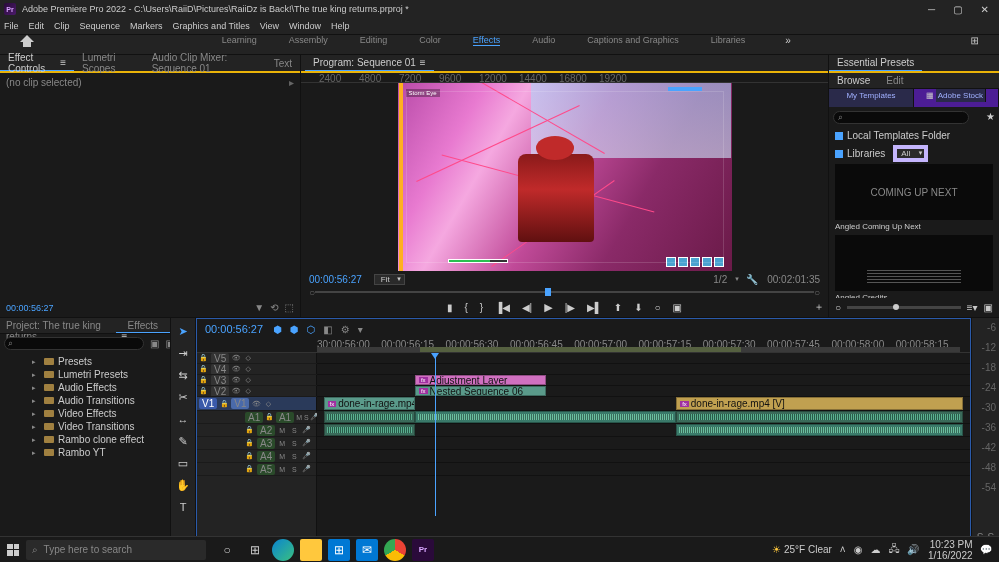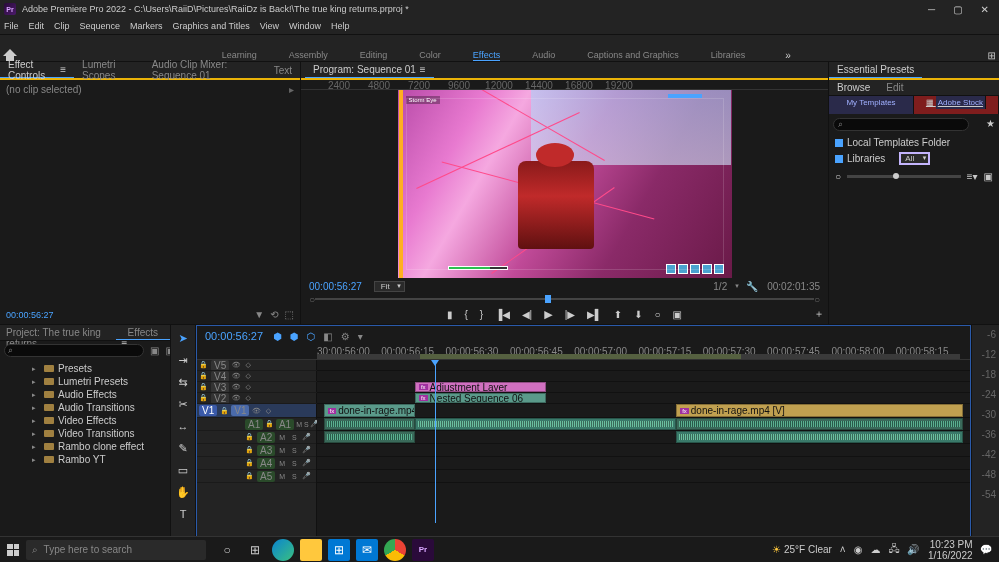--- a/index.html
+++ b/index.html
@@ -4,42 +4,42 @@
 <style>
 * { margin:0; padding:0; box-sizing:border-box; font-family:"Segoe UI",Tahoma,sans-serif; font-size:10px; user-select:none; }
 body { width:999px; height:562px; background:#232323; color:#c8c8c8; overflow:hidden; position:relative; }
 .titlebar { height:18px; background:#232323; display:flex; align-items:center; padding:0 4px; }
 .titlebar .pr-icon { width:12px; height:12px; background:linear-gradient(135deg,#2a0a3a,#4b1a6a); border-radius:2px; margin-right:6px; display:flex; align-items:center; justify-content:center; font-size:7px; color:#d9a6ff; font-weight:bold; }
 .titlebar .title { font-size:9px; color:#ccc; }
 .win-btns { margin-left:auto; display:flex; gap:18px; padding-right:6px; }
 .win-btns span { font-size:10px; color:#ccc; }
 .menubar { height:16px; display:flex; align-items:center; padding:0 4px; gap:10px; background:#232323; }
 .menubar span { font-size:9px; color:#ccc; }
-.toprow { height:28px; background:#232323; display:flex; align-items:flex-end; padding:0 3px; border-top:1px solid #111; border-bottom:1px solid #111; }
+.toprow { height:21px; background:#232323; display:flex; align-items:flex-start; padding:0 20px; border-top:1px solid #111; border-bottom:1px solid #111; }
 .home-icon { width:14px; height:12px; margin-right:20px; position:relative; }
 .home-icon::before { content:""; position:absolute; border-left:7px solid transparent; border-right:7px solid transparent; border-bottom:7px solid #ccc; top:0; }
 .home-icon::after { content:""; position:absolute; width:8px; height:6px; background:#ccc; top:6px; left:3px; }
 .workspaces { margin-left:auto; display:flex; gap:32px; margin-right:40px; }
 .workspaces span { font-size:9px; color:#888; }
 .workspaces .active { color:#4aa3ff; border-bottom:1px solid #4aa3ff; }
 .ws-more { color:#ccc; margin-right:12px; }
 
 .mid { display:flex; height:262px; }
 .left-panel { width:300px; background:#1a1a1a; display:flex; flex-direction:column; }
 .tabs { display:flex; height:18px; background:#232323; border-bottom:2px solid #eab308; font-size:9px; }
 .tabs .tab { padding:2px 8px; color:#888; display:flex; align-items:center; gap:4px; }
 .tabs .tab.active { color:#ccc; border-bottom:1px solid #4aa3ff; }
 .panel-body { flex:1; background:#1a1a1a; padding:4px 6px; font-size:9px; color:#888; position:relative; }
 .tc-small { position:absolute; bottom:4px; left:6px; color:#4aa3ff; font-size:9px; }
 .tc-small-icons { position:absolute; bottom:4px; right:6px; display:flex; gap:6px; color:#888; }
 
 .program { flex:1; background:#1a1a1a; border-left:1px solid #111; border-right:1px solid #111; display:flex; flex-direction:column; }
 .program .tabs { padding-left:4px; }
 .ruler { height:10px; background:#1a1a1a; display:flex; font-size:7px; color:#666; border-bottom:1px solid #333; }
-.ruler span { width:40px; text-align:center; }
+.ruler span { width:40px; }
 
 .viewer { flex:1; display:flex; align-items:center; justify-content:center; background:#1a1a1a; position:relative; }
 .video { width:334px; height:188px; position:relative; overflow:hidden; }
 .video-bg { position:absolute; inset:0; background:linear-gradient(120deg,#b84aa8 0%,#e87ad0 20%,#f5a8e0 30%,#c04a98 50%,#8a2a68 70%,#6a1a48 100%); }
 .video-sky { position:absolute; top:0; left:40%; width:60%; height:40%; background:linear-gradient(180deg,#a8d0f8 0%,#d0e8ff 100%); opacity:0.6; }
 .video-char { position:absolute; left:36%; top:38%; width:76px; height:88px; background:linear-gradient(180deg,#8a1a1a 0%,#c02a2a 40%,#601010 100%); border-radius:8px 8px 4px 4px; }
 .video-char::before { content:""; position:absolute; top:-18px; left:18px; width:38px; height:24px; background:#c02a2a; border-radius:50%; }
 .video-line { position:absolute; background:#ff4a8a; height:1px; }
 .vl1 { width:200px; top:20px; left:20px; transform:rotate(30deg); }
 .vl2 { width:180px; top:60px; left:10px; transform:rotate(-25deg); }
@@ -67,29 +67,29 @@
 .transport span { font-size:10px; }
 .transport .play { font-size:11px; }
 .trans-plus { position:absolute; right:4px; }
 
 .right-panel { width:170px; background:#1a1a1a; display:flex; flex-direction:column; }
 .eg-tabs { height:16px; display:flex; background:#232323; border-bottom:1px solid #111; font-size:8px; }
 .eg-tabs span { padding:2px 8px; color:#888; }
 .eg-tabs .active { color:#ccc; }
 .eg-sub { display:flex; height:18px; }
 .eg-sub span { flex:1; text-align:center; padding:2px; font-size:8px; background:#2a2a4a; color:#a0b0ff; border-right:1px solid #111; }
-.eg-sub .stock { background:#7f1d1d; color:#ccc;text-decoration:underline; }
+.eg-sub .stock { background:#4c1d95; color:#ccc; }
 .eg-search { display:flex; padding:4px; gap:4px; }
 .eg-search input { flex:1; background:#0a0a0a; border:1px solid #333; border-radius:8px; padding:1px 6px 1px 18px; color:#ccc; font-size:8px; }
 .eg-search-wrap { position:relative; flex:1; }
 .eg-search-wrap::before { content:"⌕"; position:absolute; left:5px; top:1px; color:#888; font-size:9px; }
 .eg-star { color:#ccc; font-size:10px; }
 .eg-filter { padding:2px 6px; font-size:8px; color:#ccc; display:flex; align-items:center; gap:4px; }
 .eg-filter .cb { width:8px; height:8px; background:#4aa3ff; display:inline-block; }
-.eg-filter .dd { margin-left:10px; background:#2a2a2a; border:2px solid #c4b5fd; padding:0 14px 0 4px; font-size:8px; position:relative; }
+.eg-filter .dd { margin-left:4px; background:#2a2a2a; border:4px solid #c4b5fd; padding:0 14px 0 4px; font-size:8px; position:relative; }
 .eg-filter .dd::after { content:"▾"; position:absolute; right:2px; font-size:7px; }
 .eg-list { flex:1; overflow:hidden; padding:0 6px; }
 .eg-item { margin-bottom:4px; }
 .eg-thumb { width:100%; height:56px; background:#0a0a0a; position:relative; display:flex; align-items:center; justify-content:center; font-size:6px; color:#888; }
 .eg-thumb.credits::after { content:""; position:absolute; bottom:8px; left:20%; right:20%; height:14px; background:repeating-linear-gradient(0deg,#555 0,#555 1px,transparent 1px,transparent 3px); }
 .eg-label { font-size:8px; color:#ccc; margin-top:2px; }
 .eg-slider { padding:4px 6px; display:flex; align-items:center; gap:6px; }
 .eg-slider .track { flex:1; height:3px; background:#444; position:relative; }
 .eg-slider .knob { position:absolute; left:40%; width:6px; height:6px; background:#ccc; border-radius:50%; top:-2px; }
 
@@ -332,20 +332,33 @@
     </div>
     <div class="eg-filter">
         <span class="cb"></span>
         <span>Local Templates Folder</span>
       </div>
     <div class="eg-filter">
         <span class="cb"></span>
         <span>Libraries</span>
         <span class="dd">All</span>
       </div>
+    <div class="eg-list">
+      <div class="eg-item">
+          <div class="eg-thumb">
+            <span>COMING UP NEXT</span>
+          </div>
+          <div class="eg-label">Angled Coming Up Next</div>
+        </div>
+      <div class="eg-item">
+          <div class="eg-thumb credits"></div>
+          <div class="eg-label">Angled Credits</div>
+        </div>
+
+    </div>
     <div class="eg-slider">
       <span>○</span>
       <div class="track">
           <div class="knob"></div>
         </div>
       <span>≡▾</span>
       <span style="margin-left:auto">▣</span>
     </div>
   </div>
 </div>

